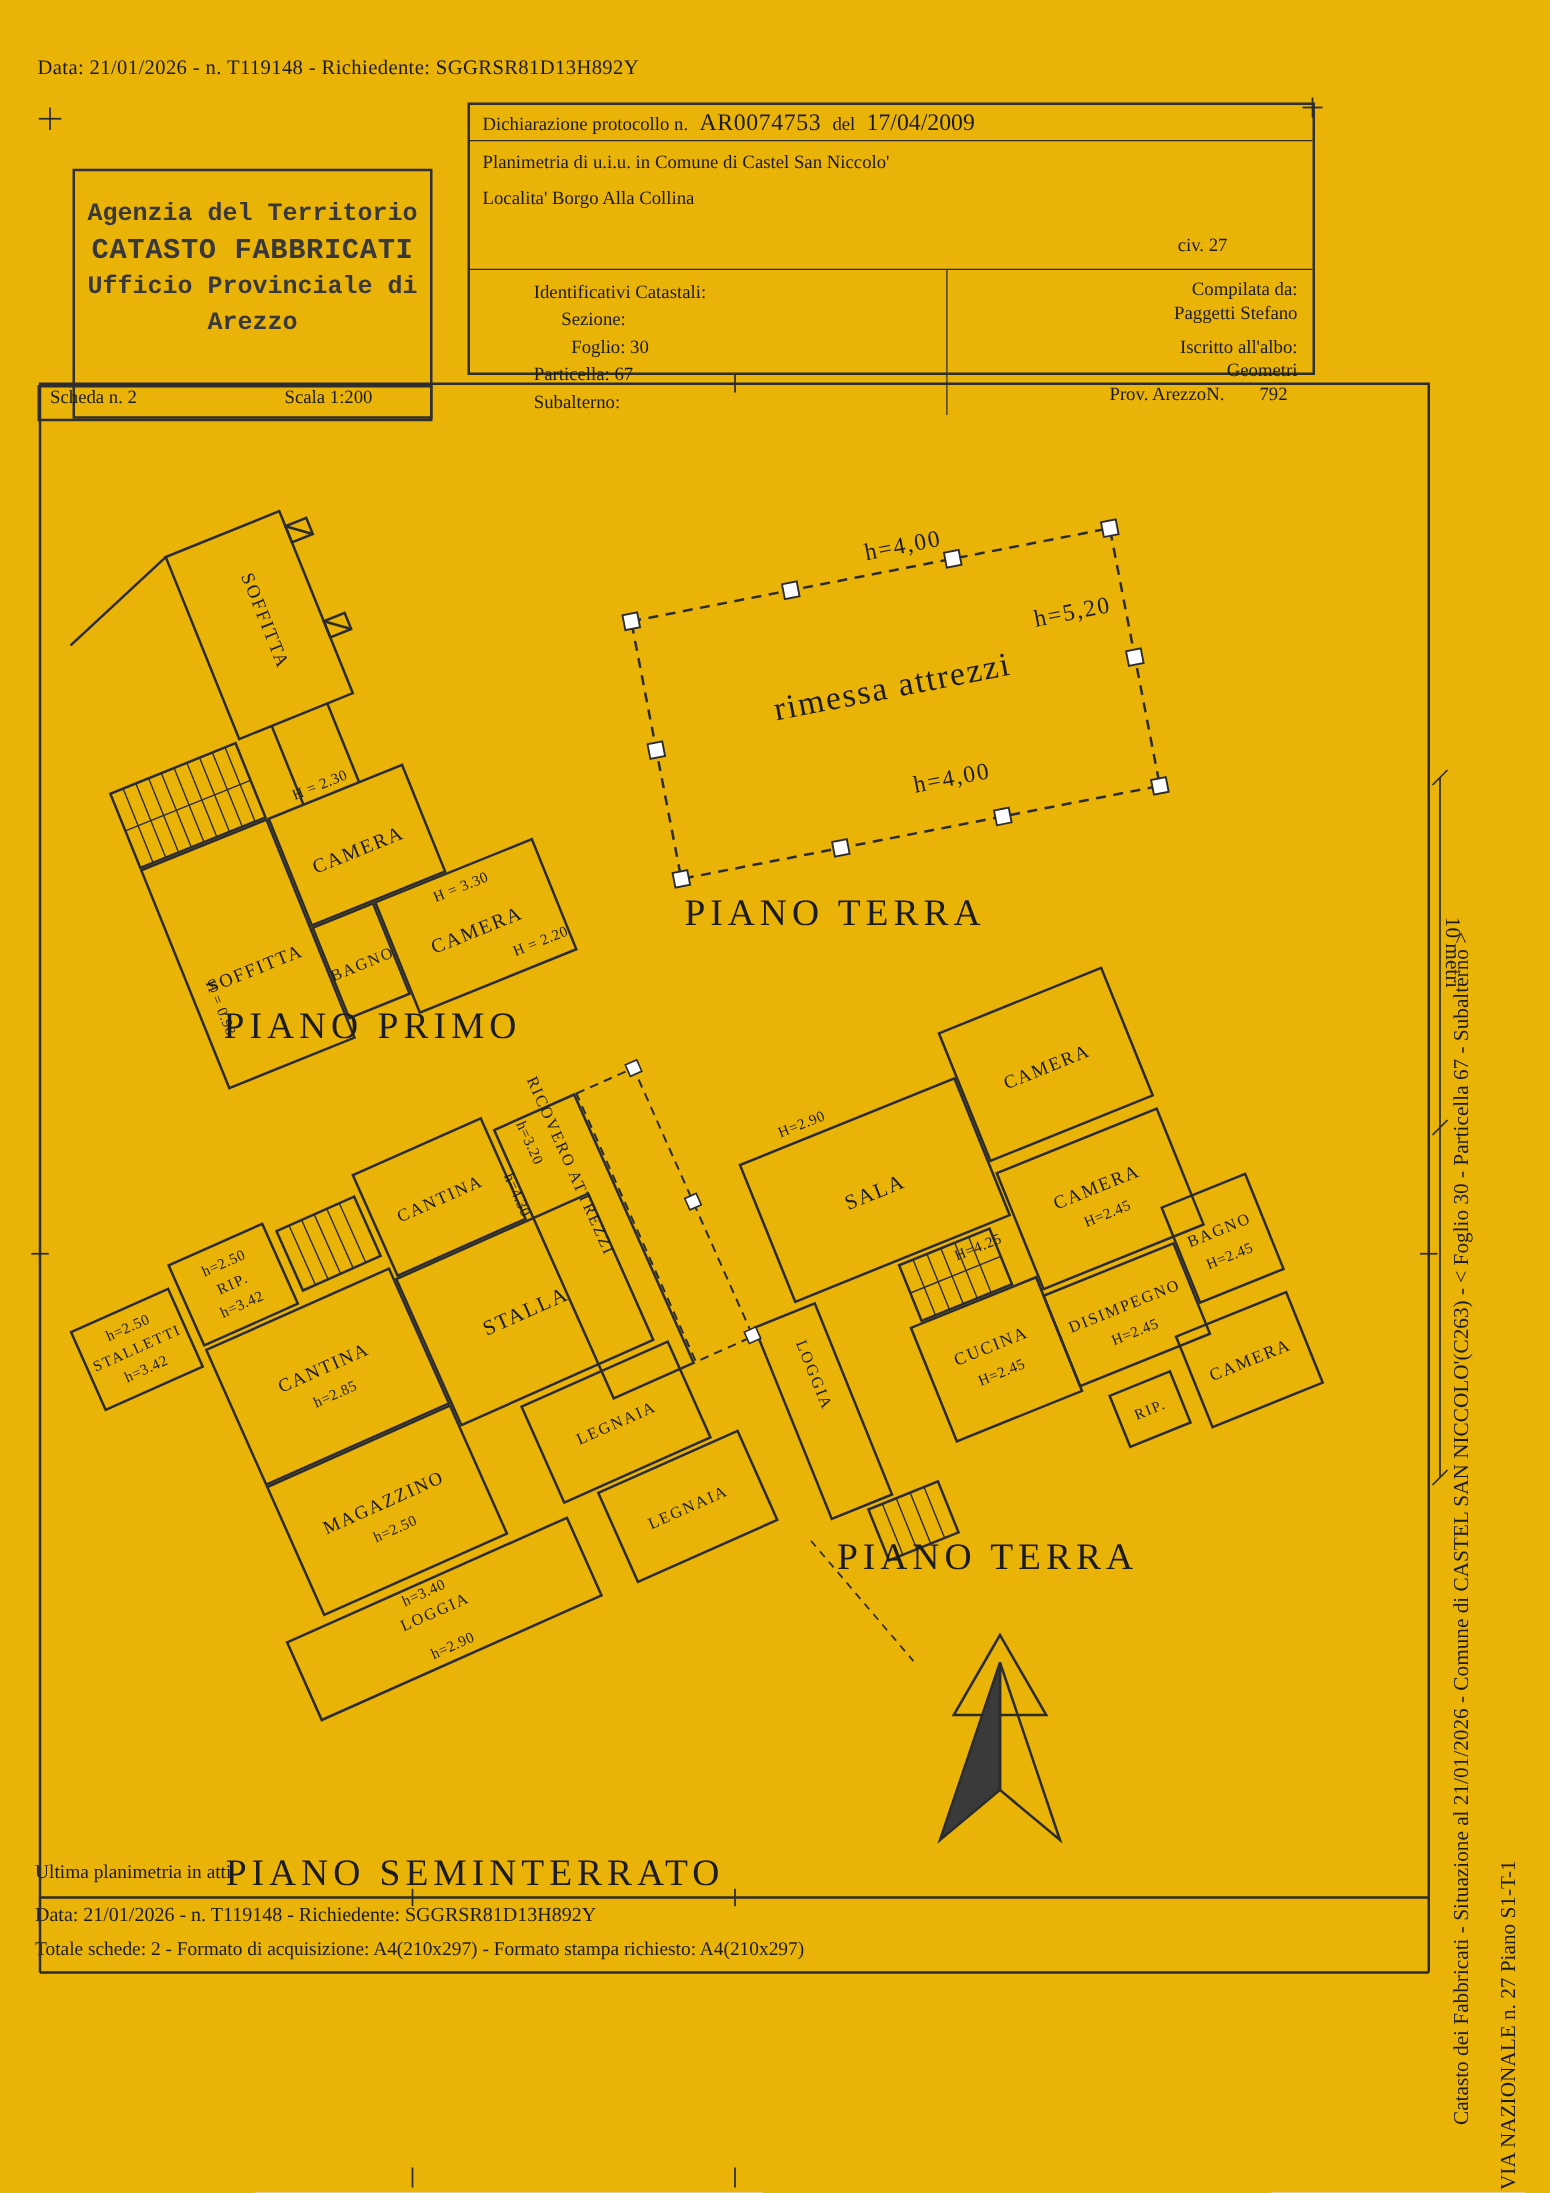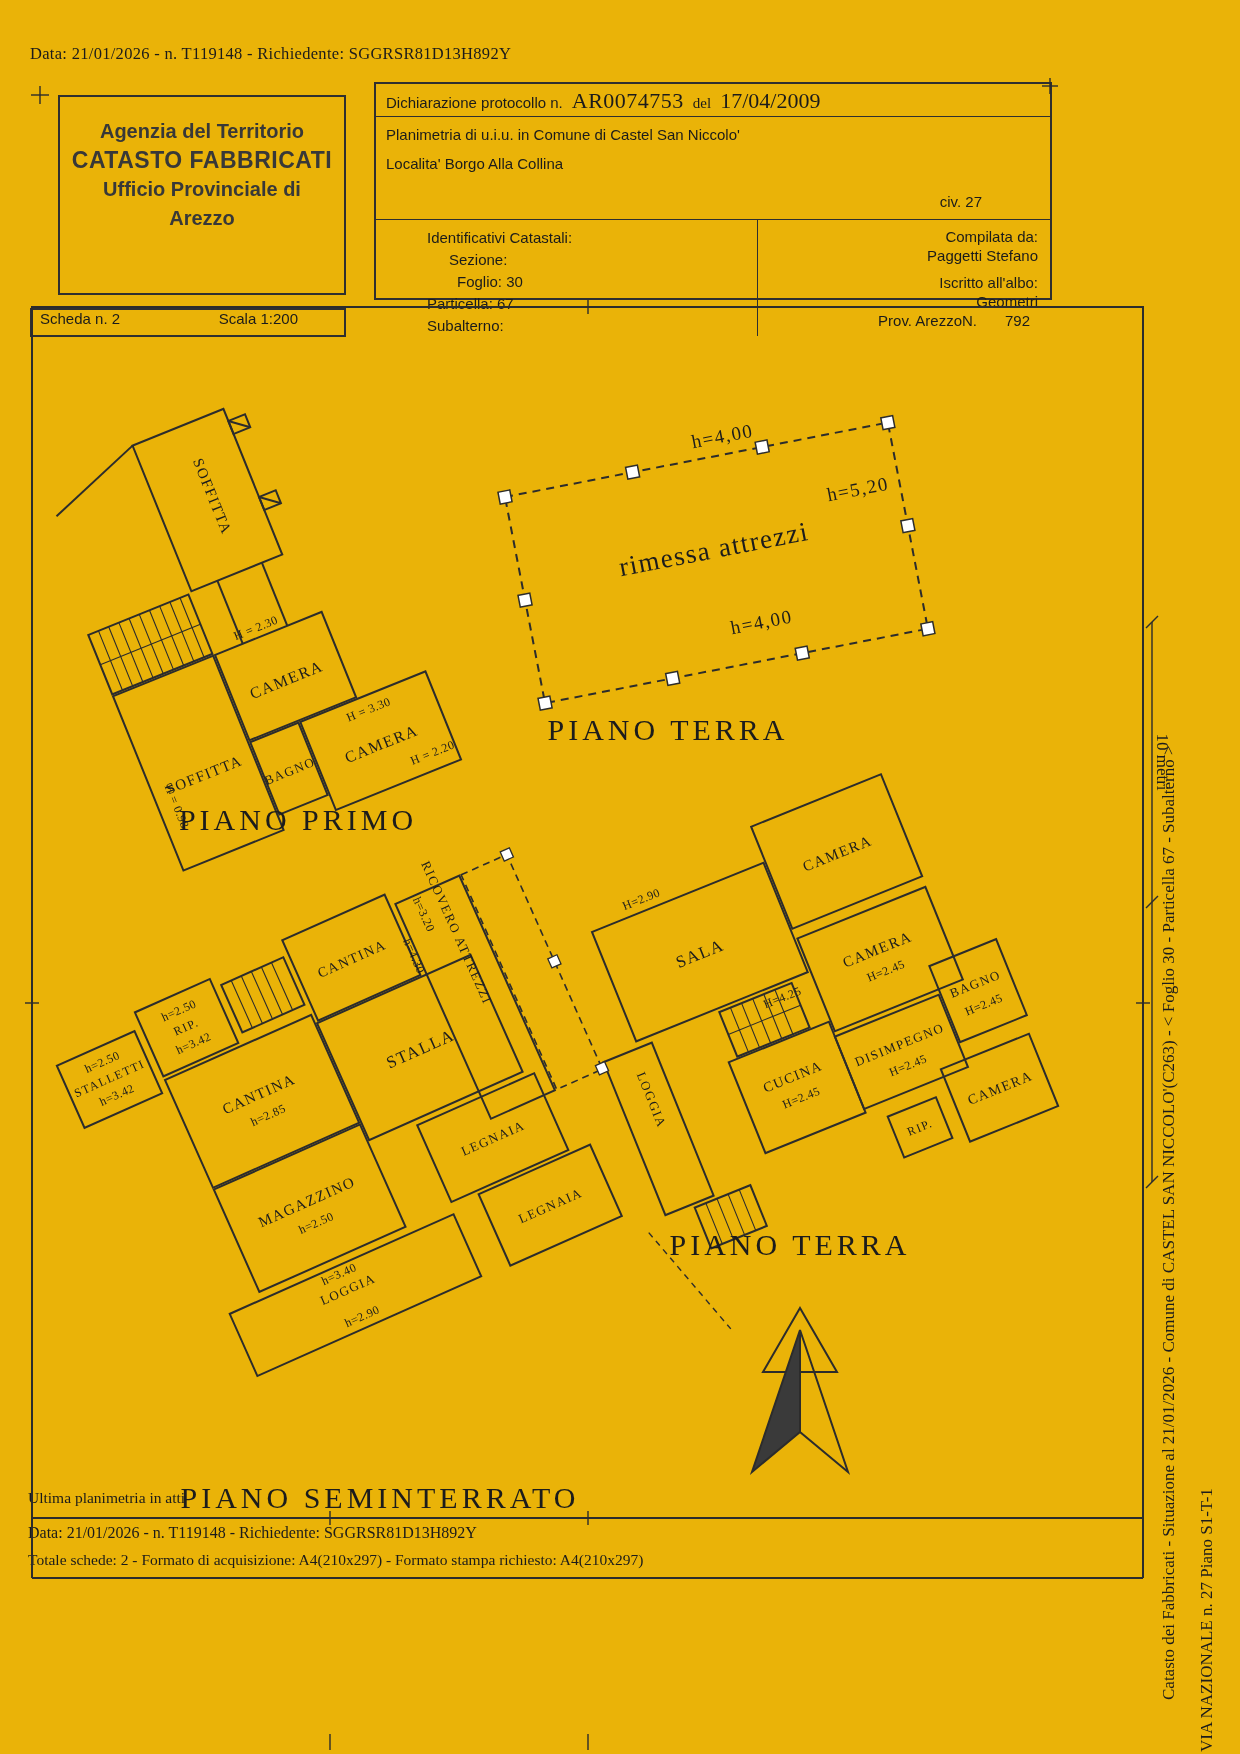--- a/index.html
+++ b/index.html
@@ -1,23 +1,23 @@
 <!DOCTYPE html>
 <html><head>
 <meta charset="utf-8">
 <style>
   html,body{margin:0;padding:0;background:#e8e8e8;}
   .page{position:relative;width:1240px;height:1754px;background:#eab308;overflow:hidden;
         font-family:"Liberation Serif",serif;color:#1b1b1b;padding-left:28px;}
   .abs{position:absolute;}
-  .mono{font-family:Liberation Sans, sans-serif;}
+  .mono{font-family:Liberation Serif, serif;}
   .serif{font-family:"Liberation Serif",serif;}
-  .sans{font-family:Liberation Sans, sans-serif;}
+  .sans{font-family:Liberation Mono, monospace;margin-top:40px;}
   .t15{font-size:15px;}
-  .t19{font-size:22px;}
+  .t19{font-size:19px;}
 
   .top-line{left:30px;top:44px;font-size:16.5px;letter-spacing:.3px;}
 
   .agency-box{left:58px;top:95px;width:288px;height:200px;border:2px solid #2f2f2f;
               text-align:center;color:#383838;padding-top:20px;box-sizing:border-box;}
   .agency-box div{font-weight:bold;line-height:29px;}
   .ag1,.ag3,.ag4{font-size:20px;}
   .ag2{font-size:23px;letter-spacing:.5px;}
 
   .decl-box{left:374px;top:82px;width:678px;height:218px;border:2px solid #2f2f2f;box-sizing:border-box;}

